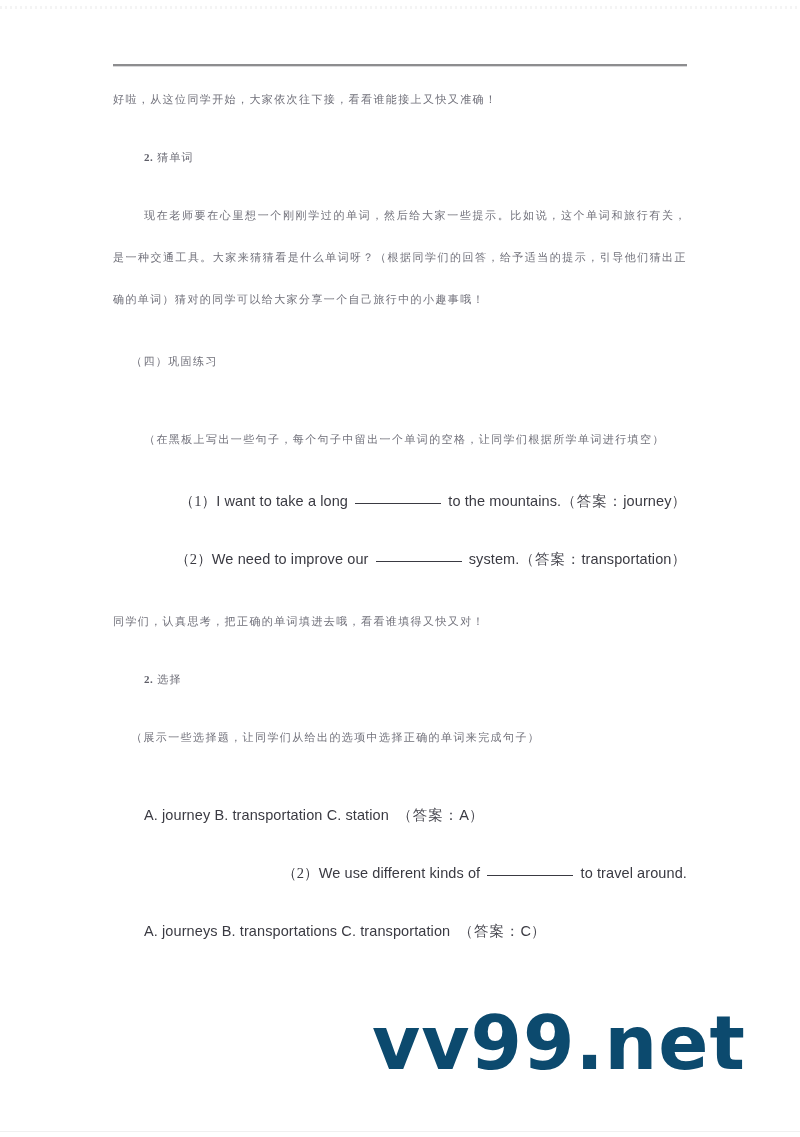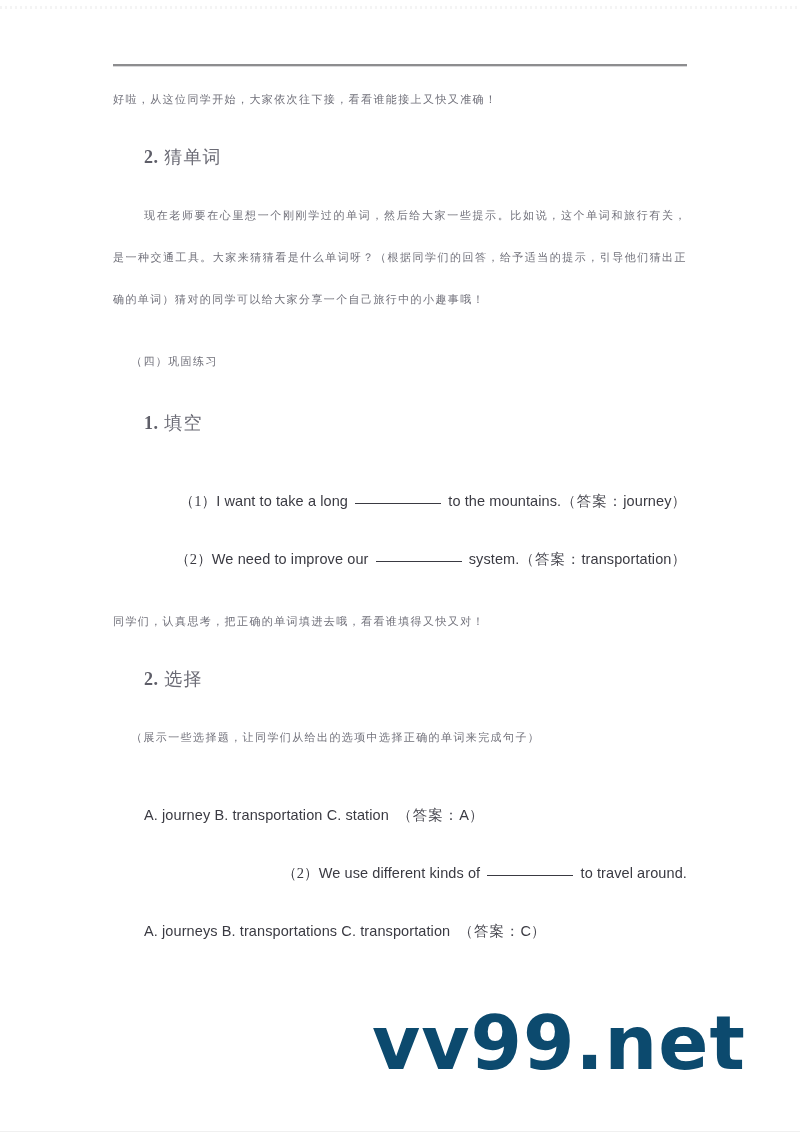--- a/index.html
+++ b/index.html
@@ -77,21 +77,21 @@
   .p-cn.indent-sm {
     text-indent: 18px;
   }
 
   .gap-sm { height: 16px; }
   .gap-md { height: 20px; }
 
   
   .p-head {
     font-family: "Liberation Serif", "DejaVu Serif", serif;
-    font-size: 18px;
+    font-size: 11px;
     line-height: 42px;
     color: #6b6b75;
     letter-spacing: 1.2px;
     margin: 0;
     padding-left: 31px;
   }
   .p-head .num {
     font-family: "Liberation Serif", "DejaVu Serif", serif;
     font-weight: 700;
     color: #5e5e68;
@@ -166,24 +166,24 @@
     <div class="gap-sm"></div>
 
     <p class="p-cn indent">现在老师要在心里想一个刚刚学过的单词，然后给大家一些提示。比如说，这个单词和旅行有关，是一种交通工具。大家来猜猜看是什么单词呀？（根据同学们的回答，给予适当的提示，引导他们猜出正确的单词）猜对的同学可以给大家分享一个自己旅行中的小趣事哦！</p>
 
     <div class="gap-md"></div>
 
     <p class="p-cn indent-sm">（四）巩固练习</p>
 
     <div class="gap-md"></div>
 
-    <p class="p-head"><span class="num">1.</span>&nbsp;<span>填空</span></p>
-
-    <div class="gap-sm"></div>
-
+
+    <div class="gap-sm"></div>
+
+    <p class="p-cn indent">（在黑板上写出一些句子，每个句子中留出一个单词的空格，让同学们根据所学单词进行填空）</p>
 
     <div class="gap-md"></div>
 
     <p class="p-en indent"><span class="paren">（1）</span><span>I want to take a long </span><span class="blank"></span><span> to the mountains.</span><span class="cn">（答案：</span><span>journey</span><span class="cn">）</span></p>
 
     <div class="gap-sm"></div>
 
     <p class="p-en indent"><span class="paren">（2）</span><span>We need to improve our </span><span class="blank"></span><span> system.</span><span class="cn">（答案：</span><span>transportation</span><span class="cn">）</span></p>
 
     <div class="gap-md"></div>

